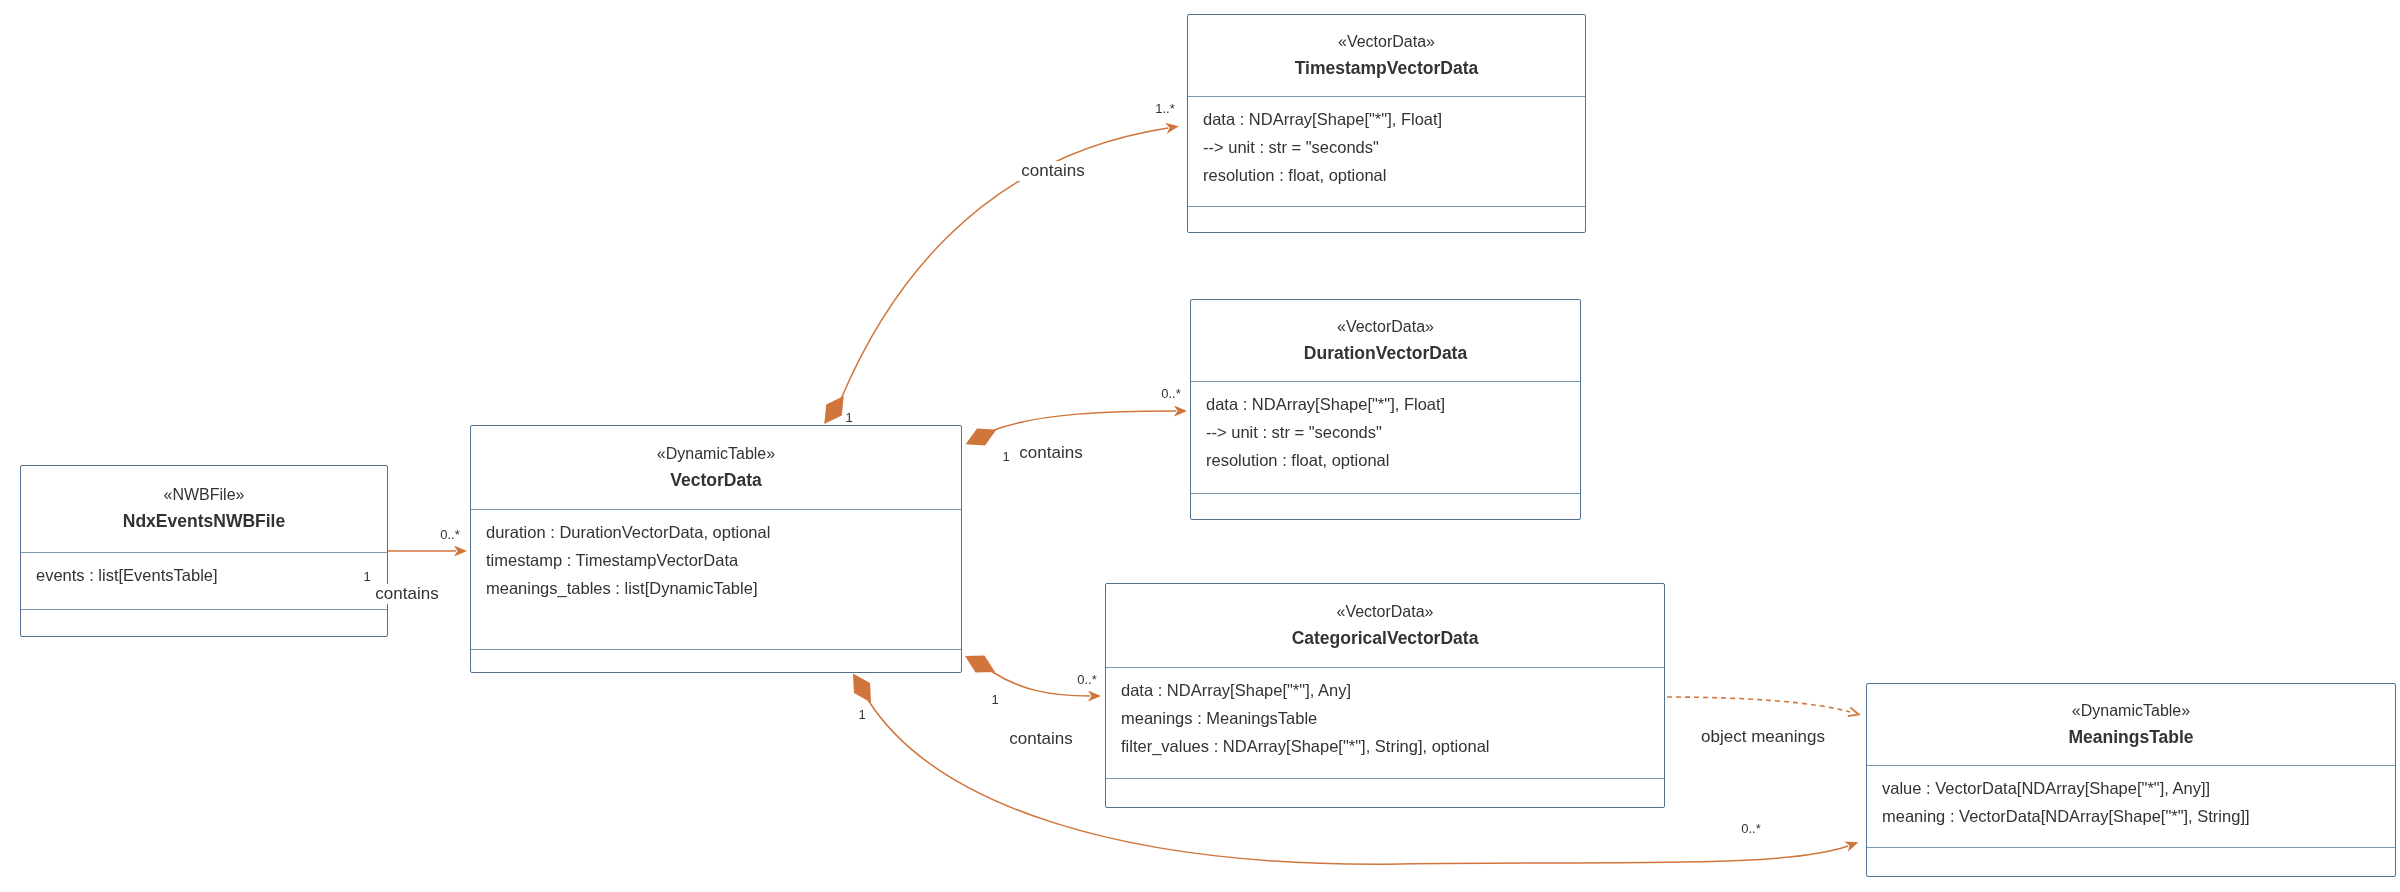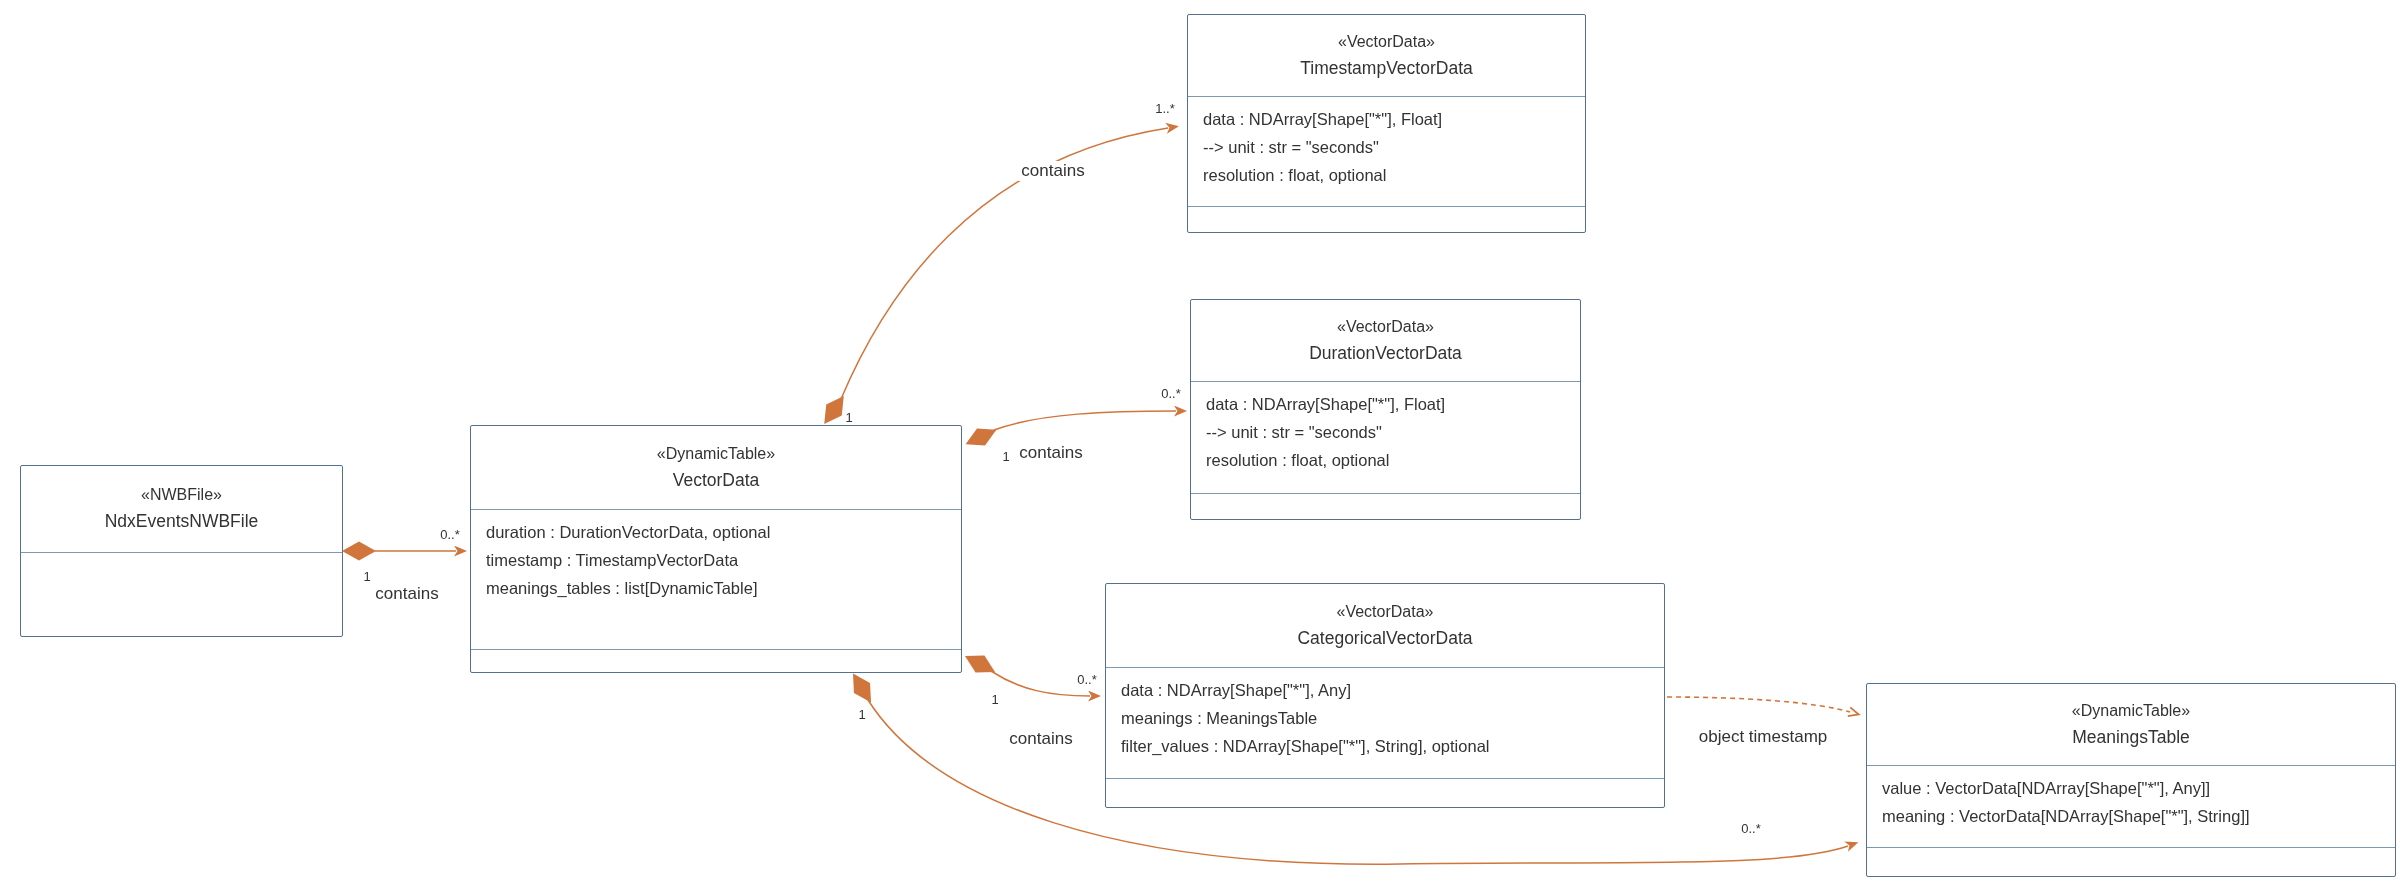--- a/index.html
+++ b/index.html
@@ -10,21 +10,21 @@
   .edges-layer{position:absolute;left:0;top:0;width:2400px;height:892px;}
   .class-box{
     position:absolute;background:#ffffff;border:1.5px solid #53718e;border-radius:2px;
     display:flex;flex-direction:column;box-sizing:border-box;z-index:1;
   }
   .cb-header{
     display:flex;flex-direction:column;align-items:center;justify-content:center;
     gap:7px;flex:0 0 auto;
   }
   .cb-stereotype{font-size:16px;color:#333333;}
-  .cb-name{font-size:17.5px;font-weight:normal;color:#333333;}
+  .cb-name{font-size:17.5px;font-weight:bold;color:#333333;}
   .cb-attrs{flex:1 1 auto;border-top:1px solid #7b9ab0;padding:8px 10px 0 15px;overflow:hidden;}
   .attr-row{font-size:16.5px;line-height:28px;color:#333333;white-space:pre;}
   .cb-footer{flex:0 0 auto;border-top:1px solid #7b9ab0;}
   .edge-label{
     position:absolute;transform:translate(-50%,-50%);font-size:17px;color:#333333;
     background:#ffffff;padding:0 3px;white-space:nowrap;z-index:2;margin-top:43px;
   }
   .mult{
     position:absolute;transform:translate(-50%,-50%);font-size:13px;color:#333333;
     white-space:nowrap;z-index:2;
@@ -52,25 +52,28 @@
     <polygon points="-17,0 0,-9.5 17,0 0,9.5" transform="translate(862,688) rotate(58)" fill="#d0763c"></polygon>
 
     <path d="M 375 551 L 456 551" fill="none" stroke="#d0763c" stroke-width="1.5" marker-end="url(#arrowC)"></path>
     <path d="M 841 399 C 885 295, 975 158, 1168 128" fill="none" stroke="#d0763c" stroke-width="1.5" marker-end="url(#arrowC)"></path>
     <path d="M 994 430 C 1040 413, 1110 411, 1176 411" fill="none" stroke="#d0763c" stroke-width="1.5" marker-end="url(#arrowC)"></path>
     <path d="M 991 671 C 1020 690, 1050 696, 1090 696" fill="none" stroke="#d0763c" stroke-width="1.5" marker-end="url(#arrowC)"></path>
     <path d="M 868 700 C 935 805, 1120 868, 1400 864 C 1630 861, 1785 868, 1848 846" fill="none" stroke="#d0763c" stroke-width="1.5" marker-end="url(#arrowC)"></path>
     <path d="M 1667 697 C 1745 697, 1815 702, 1850 712" fill="none" stroke="#d0763c" stroke-width="1.6" stroke-dasharray="5 4" marker-end="url(#arrowO)"></path>
   </svg>
 
-  <div class="class-box" style="left:20px;top:465px;width:323px;height:172px;">
+  <div class="class-box" style="left:20px;top:465px;width:368px;height:172px;">
     <div class="cb-header" style="height:86px;">
       <div class="cb-stereotype">«NWBFile»</div>
       <div class="cb-name">NdxEventsNWBFile</div>
     </div>
+    <div class="cb-attrs">
+        <div class="attr-row">events : list[EventsTable]</div>
+      </div>
     <div class="cb-footer" style="height:26px;"></div>
   </div>
 
   <div class="class-box" style="left:470px;top:425px;width:492px;height:248px;">
     <div class="cb-header" style="height:83px;">
       <div class="cb-stereotype">«DynamicTable»</div>
       <div class="cb-name">VectorData</div>
     </div>
     <div class="cb-attrs">
         <div class="attr-row">duration : DurationVectorData, optional</div>
@@ -144,15 +147,15 @@
   <div class="mult" style="left:1171px;top:393px;">0..*</div>
 
   <div class="edge-label" style="left:1041px;top:696px;">contains</div>
   <div class="mult" style="left:995px;top:699px;">1</div>
   <div class="mult" style="left:1087px;top:679px;">0..*</div>
 
   <div class="edge-label" style="left:1366px;top:864px;">contains</div>
   <div class="mult" style="left:862px;top:714px;">1</div>
   <div class="mult" style="left:1751px;top:828px;">0..*</div>
 
-  <div class="edge-label" style="left:1763px;top:694px;">object timestamp</div>
+  <div class="edge-label" style="left:1763px;top:694px;">object meanings</div>
 
 </div>
 
 </body></html>

